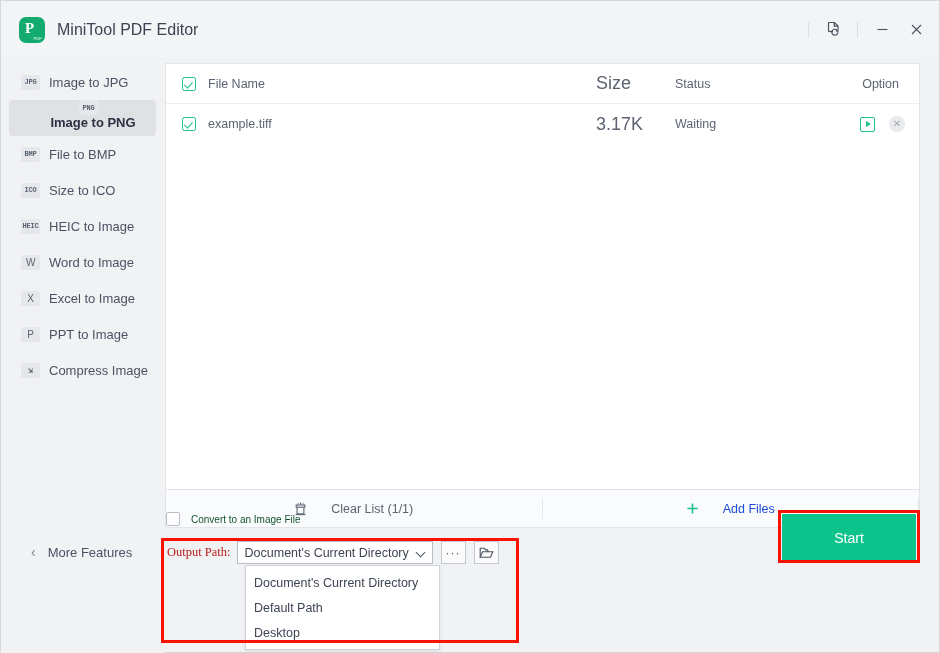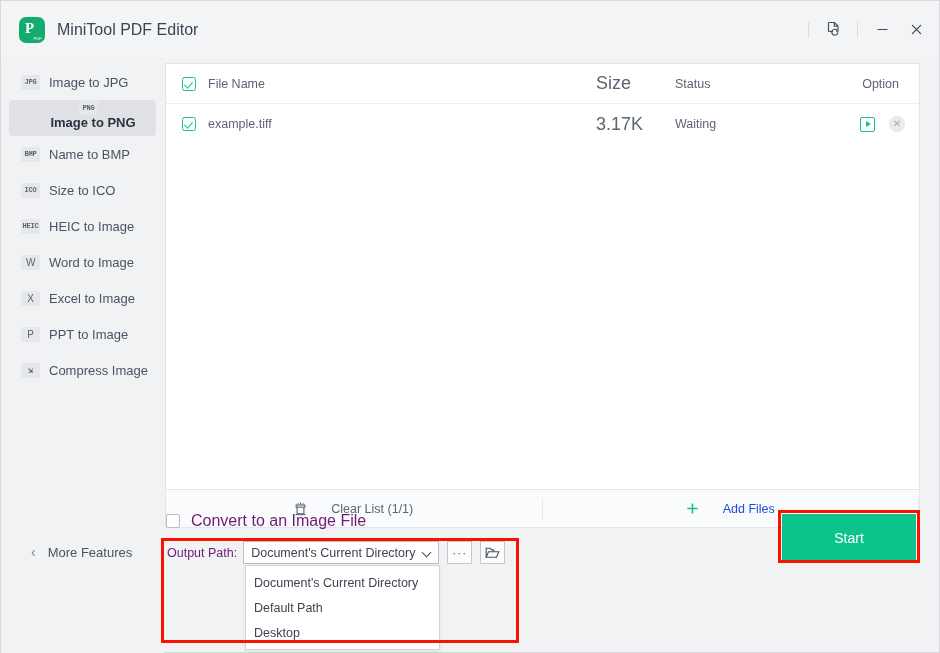--- a/index.html
+++ b/index.html
@@ -144,26 +144,26 @@
   .act-sep { width: 1px; background: #e7e9ec; margin: 8px 0; }
 
   
   #convert-row {
     position: absolute; left: 165px; top: 511px; display: flex; align-items: center;
   }
   .sq-chk {
     width: 14px; height: 14px; border: 1.3px solid #b9bdc5; border-radius: 2px;
     background: #fff; flex: none;
   }
-  #convert-row .lbl { margin-left: 11px; font-size: 16px; color: #701a75; }
+  #convert-row .lbl { margin-left: 11px; font-size: 10px; color: #14532d; }
 
   #outpath-row {
     position: absolute; left: 166px; top: 540px; display: flex; align-items: center;
   }
-  #outpath-label { font-size: 12.5px; color: #701a75; }
+  #outpath-label { font-size: 12.5px; color: #b91c1c; font-family: Liberation Serif, serif; }
   #combo {
     margin-left: 6px; width: 196px; height: 23px;
     border: 1px solid #b9bdc5; background: #ffffff;
     display: flex; align-items: center; padding: 0 7px;
     position: relative;
   }
   #combo .val { font-size: 12.5px; color: #3c4452; }
   #combo .chev-d {
     position: absolute; right: 8px; top: 7px;
     width: 7px; height: 7px; border: solid #4a5363;
@@ -247,21 +247,21 @@
       <span class="side-label">Image to JPG</span>
     </div>
 
     <div class="side-item active">
       <span class="side-badge">PNG</span>
       <span class="side-label">Image to PNG</span>
     </div>
 
     <div class="side-item">
       <span class="side-badge">BMP</span>
-      <span class="side-label">Name to BMP</span>
+      <span class="side-label">File to BMP</span>
     </div>
 
     <div class="side-item">
       <span class="side-badge">ICO</span>
       <span class="side-label">Size to ICO</span>
     </div>
 
     <div class="side-item">
       <span class="side-badge">HEIC</span>
       <span class="side-label">HEIC to Image</span>

